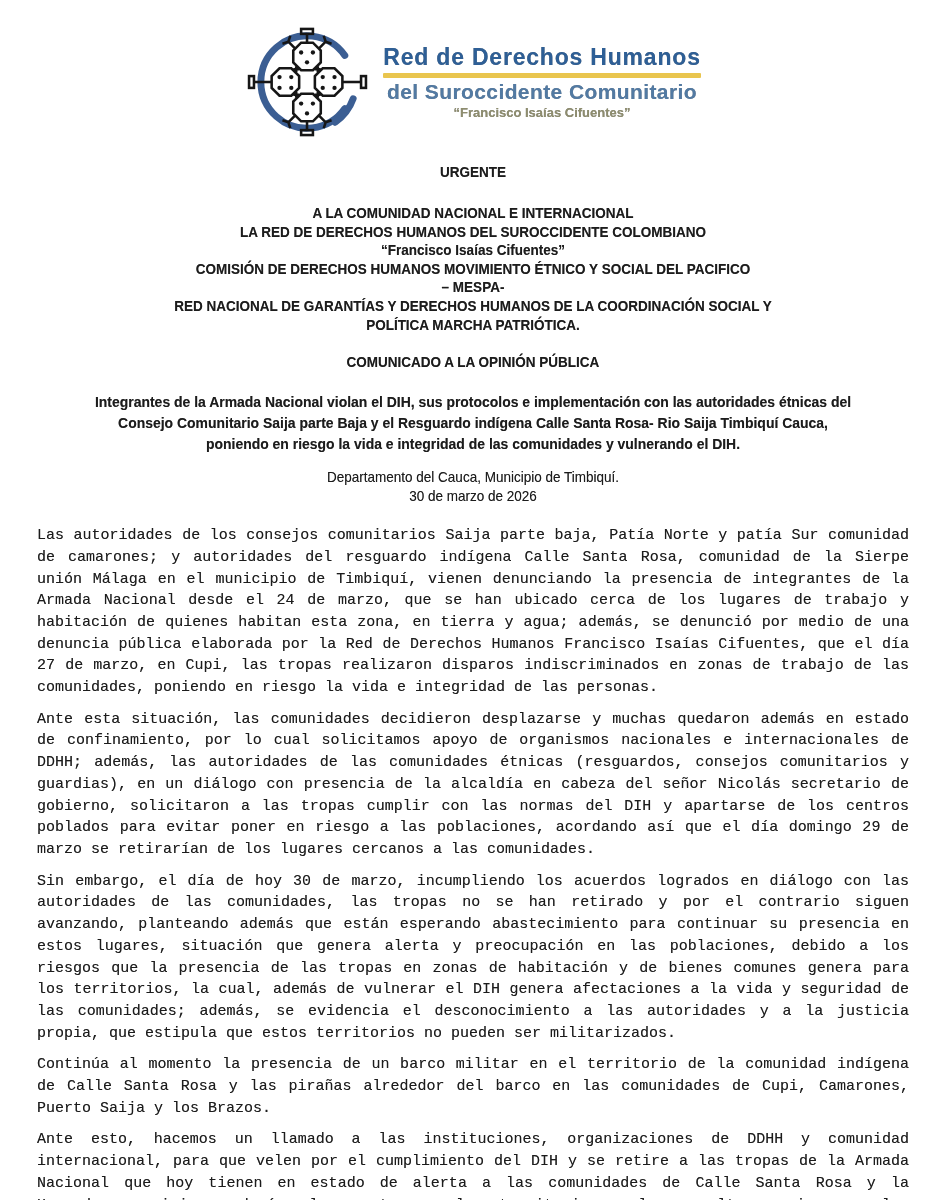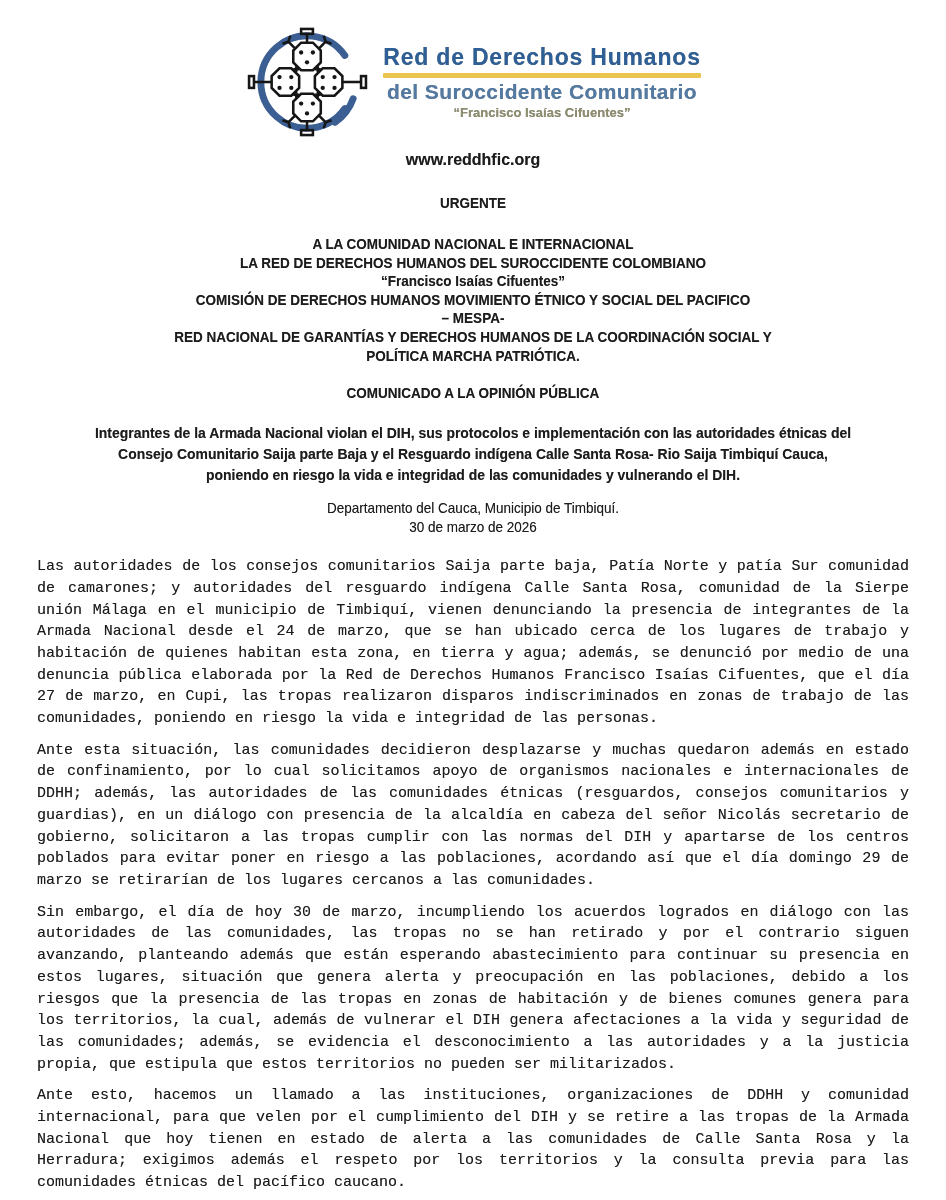--- a/index.html
+++ b/index.html
@@ -82,21 +82,20 @@
       <path class="emblem-line" d="M48 44 L54 44 M51 41 L51 47 M70 44 L76 44 M73 41 L73 47 M48 70 L54 70 M51 67 L51 73 M70 70 L76 70 M73 67 L73 73"></path>
     </svg>
     <div class="logo-text">
       <div class="logo-title txt">Red de Derechos Humanos</div>
       <div class="logo-bar"></div>
       <div class="logo-subtitle txt">del Suroccidente Comunitario</div>
       <div class="logo-quote txt">“Francisco Isaías Cifuentes”</div>
     </div>
   </div>
 
-  <div class="website txt">www.reddhfic.org</div>
 
   <div class="urgent condensed txt">URGENTE</div>
 
   <div class="address condensed txt">
       <div class="address-line">A LA COMUNIDAD NACIONAL E INTERNACIONAL</div>
       <div class="address-line">LA RED DE DERECHOS HUMANOS DEL SUROCCIDENTE COLOMBIANO</div>
       <div class="address-line">“Francisco Isaías Cifuentes”</div>
       <div class="address-line">COMISIÓN DE DERECHOS HUMANOS MOVIMIENTO ÉTNICO Y SOCIAL DEL PACIFICO</div>
       <div class="address-line">– MESPA-</div>
       <div class="address-line">RED NACIONAL DE GARANTÍAS Y DERECHOS HUMANOS DE LA COORDINACIÓN SOCIAL Y</div>
@@ -109,20 +108,21 @@
 
   <div class="dateline condensed txt">
     <div>Departamento del Cauca, Municipio de Timbiquí.</div>
     <div>30 de marzo de 2026</div>
   </div>
 
   <div class="body-text">
       <p class="para txt">Las autoridades de los consejos comunitarios Saija parte baja, Patía Norte y patía Sur comunidad de camarones; y autoridades del resguardo indígena Calle Santa Rosa, comunidad de la Sierpe unión Málaga en el municipio de Timbiquí, vienen denunciando la presencia de integrantes de la Armada Nacional desde el 24 de marzo, que se han ubicado cerca de los lugares de trabajo y habitación de quienes habitan esta zona, en tierra y agua; además, se denunció por medio de una denuncia pública elaborada por la Red de Derechos Humanos Francisco Isaías Cifuentes, que el día 27 de marzo, en Cupi, las tropas realizaron disparos indiscriminados en zonas de trabajo de las comunidades, poniendo en riesgo la vida e integridad de las personas.</p>
       <p class="para txt">Ante esta situación, las comunidades decidieron desplazarse y muchas quedaron además en estado de confinamiento, por lo cual solicitamos apoyo de organismos nacionales e internacionales de DDHH; además, las autoridades de las comunidades étnicas (resguardos, consejos comunitarios y guardias), en un diálogo con presencia de la alcaldía en cabeza del señor Nicolás secretario de gobierno, solicitaron a las tropas cumplir con las normas del DIH y apartarse de los centros poblados para evitar poner en riesgo a las poblaciones, acordando así que el día domingo 29 de marzo se retirarían de los lugares cercanos a las comunidades.</p>
       <p class="para txt">Sin embargo, el día de hoy 30 de marzo, incumpliendo los acuerdos logrados en diálogo con las autoridades de las comunidades, las tropas no se han retirado y por el contrario siguen avanzando, planteando además que están esperando abastecimiento para continuar su presencia en estos lugares, situación que genera alerta y preocupación en las poblaciones, debido a los riesgos que la presencia de las tropas en zonas de habitación y de bienes comunes genera para los territorios, la cual, además de vulnerar el DIH genera afectaciones a la vida y seguridad de las comunidades; además, se evidencia el desconocimiento a las autoridades y a la justicia propia, que estipula que estos territorios no pueden ser militarizados.</p>
+      <p class="para txt">Continúa al momento la presencia de un barco militar en el territorio de la comunidad indígena de Calle Santa Rosa y las pirañas alrededor del barco en las comunidades de Cupi, Camarones, Puerto Saija y los Brazos.</p>
       <p class="para txt">Ante esto, hacemos un llamado a las instituciones, organizaciones de DDHH y comunidad internacional, para que velen por el cumplimiento del DIH y se retire a las tropas de la Armada Nacional que hoy tienen en estado de alerta a las comunidades de Calle Santa Rosa y la Herradura; exigimos además el respeto por los territorios y la consulta previa para las comunidades étnicas del pacífico caucano.</p>
     </div>
 
   <div class="signature condensed txt">
     <div>COMISIÓN DE DERECHOS HUMANOS</div>
     <div>MOVIMIENTO ÉTNICO Y SOCIAL DEL PACÍFICO- MESPA</div>
   </div>
 
 </div>
 

